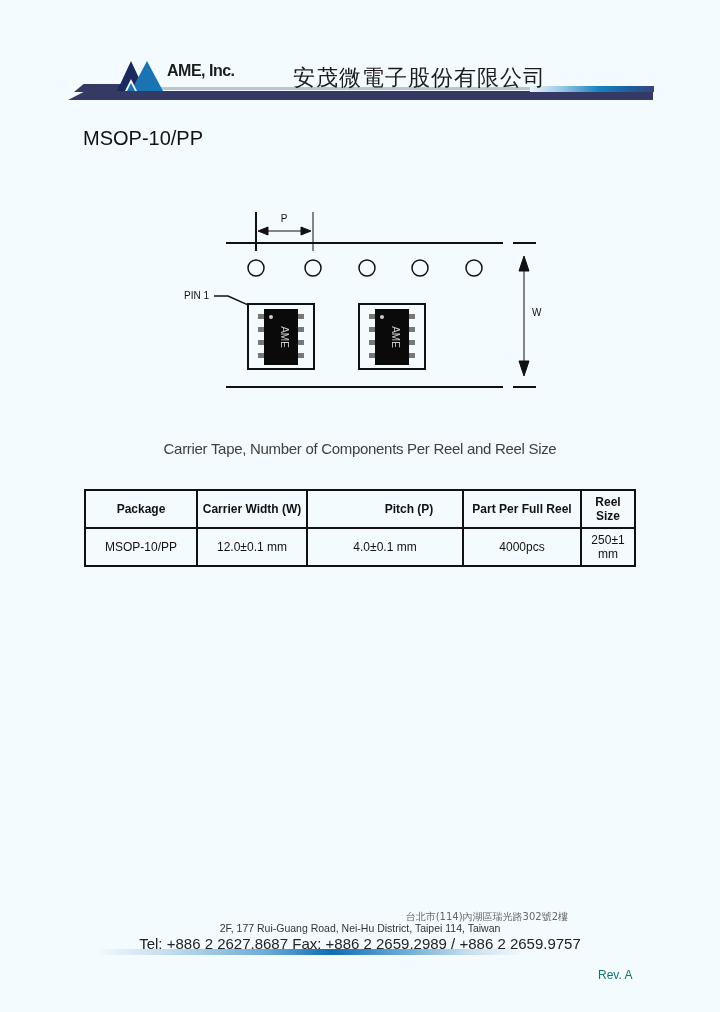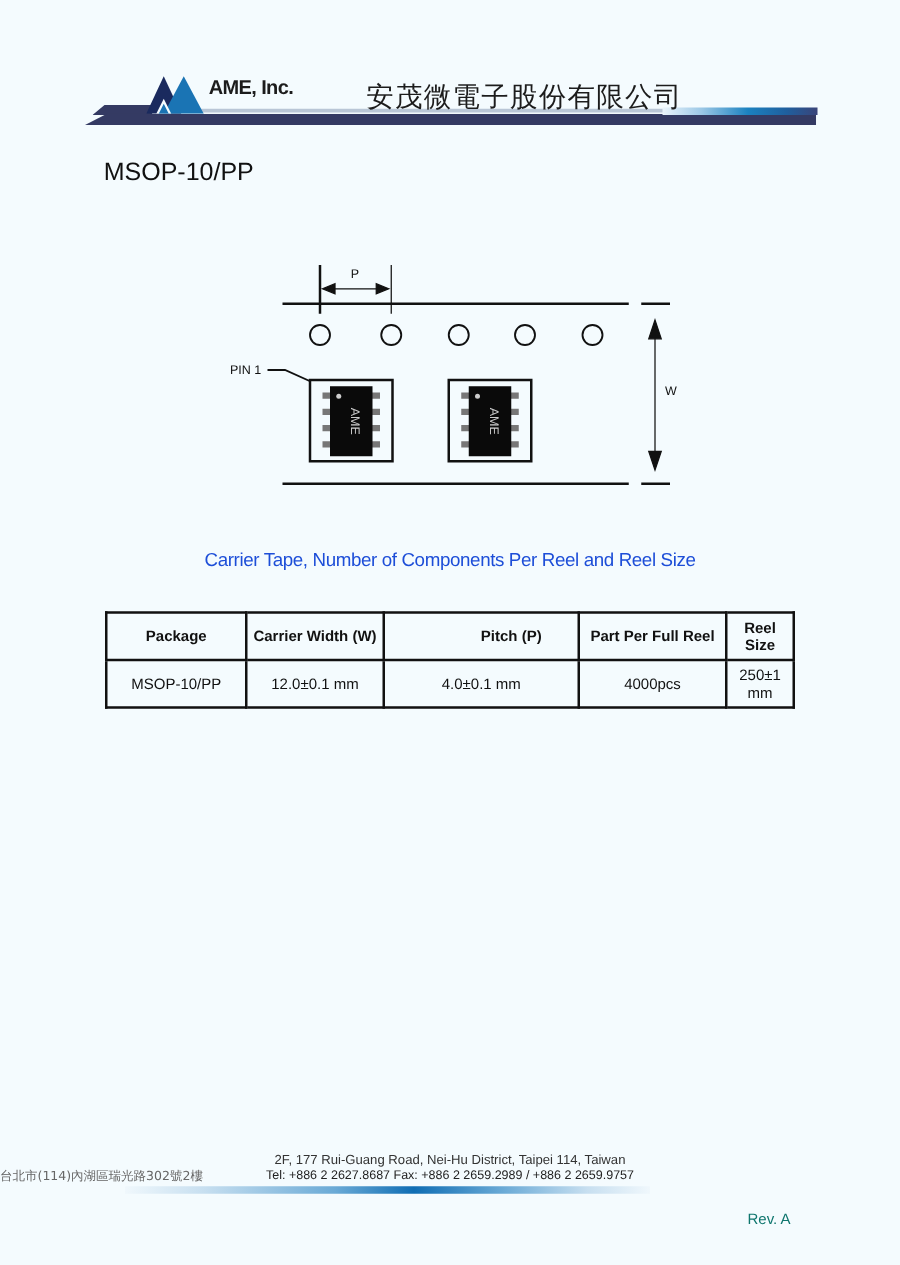--- a/index.html
+++ b/index.html
@@ -22,41 +22,41 @@
   .logo { left:117px; top:59px; width:50px; height:32px; }
   .company-en { left:167px; top:62px; font-size:16px; font-weight:bold; color:#1c1c1c; letter-spacing:-0.5px; }
   .company-zh { left:293px; top:63px; font-size:22px; color:#1c1c1c; letter-spacing:1px; font-family:Liberation Mono, monospace; }
 
   .page-title { left:83px; top:127px; font-size:20px; color:#111; }
 
   
   .diagram { left:0; top:0; width:720px; height:420px; }
   .diag-label { font-size:10px; color:#111; }
 
-  .caption { left:0; width:720px; top:440px; text-align:center; font-size:15px; color:#1d4ed8; letter-spacing:-0.3px; }
+  .caption { left:0; width:720px; top:440px; text-align:center; font-size:15px; color:#404040; letter-spacing:-0.3px; }
 
   
   table.spec {
     position:absolute; left:84px; top:468px; width:552px; border-collapse:collapse;
     font-size:12px;
     margin-top:21px;
   }
   table.spec td, table.spec th {
     border:2px solid #111; text-align:center; padding:0; height:36px;
   }
   table.spec th { font-weight:bold; }
   table.spec .c1 { width:110px; }
   table.spec .c2 { width:108px; }
   table.spec .c3 { width:106px;padding-left:48px; }
   table.spec .c4 { width:116px; }
 
   
-  .foot-zh { left:0; width:568px; top:910px; text-align:left; font-size:10px; color:#666; font-family:"DejaVu Sans", sans-serif;margin-top:24px; }
+  .foot-zh { left:0; width:568px; top:910px; text-align:right; font-size:10px; color:#666; font-family:"DejaVu Sans", sans-serif; }
   .foot-addr { left:0; width:720px; top:922px; text-align:center; font-size:10.5px; color:#333; }
-  .foot-tel { left:0; width:720px; top:935px; text-align:center; font-size:10px; color:#222; }
+  .foot-tel { left:0; width:720px; top:935px; text-align:center; font-size:15px; color:#222; }
   .foot-grad { left:100px; top:949px; width:420px; height:6px;
     background:linear-gradient(90deg,rgba(230,240,248,0.3) 0%,#c7dff0 15%,#6aaad6 40%,#0f6db3 55%,#6aaad6 72%,#c7dff0 88%,rgba(230,240,248,0.3) 100%); }
   .rev { left:598px; top:968px; font-size:12px; color:#0f766e; }
 </style>
 </head>
 <body>
 
 <div class="abs hdr-bar-dark-left"></div>
 <div class="abs hdr-bar-dark"></div>
 <div class="abs hdr-bar-gray"></div>

